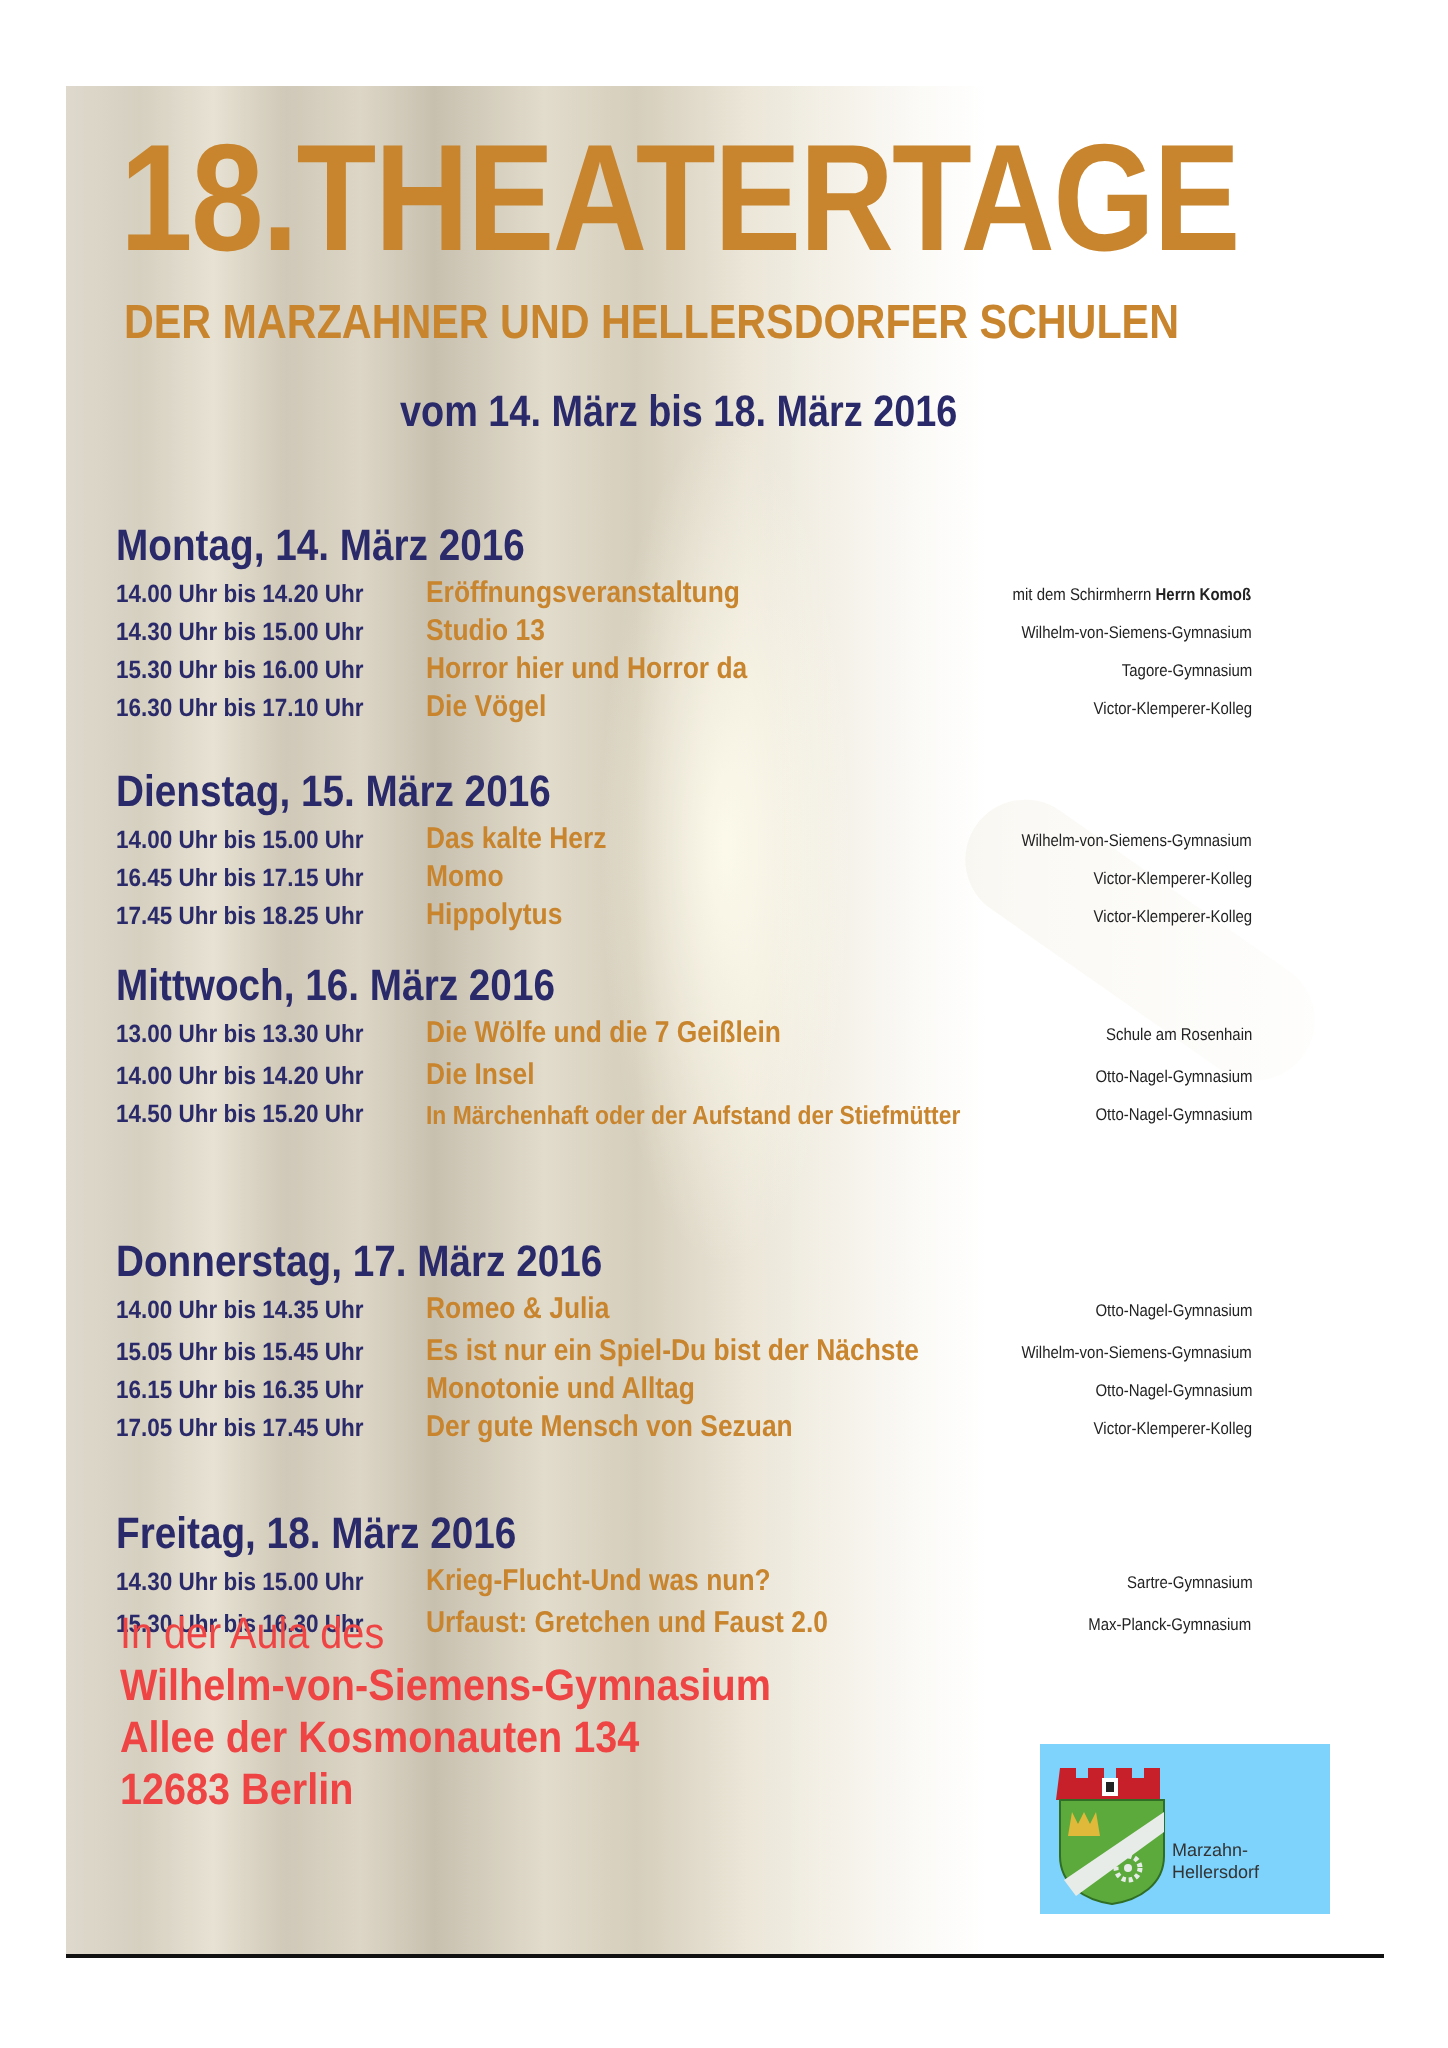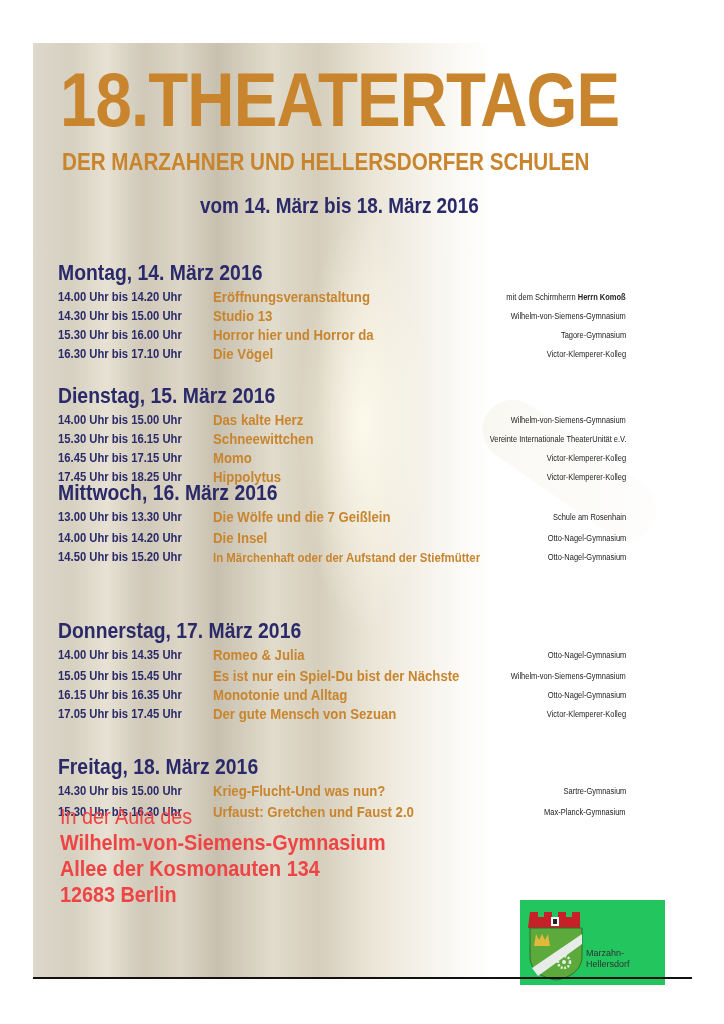--- a/index.html
+++ b/index.html
@@ -33,21 +33,21 @@
                transform:scaleX(0.88); transform-origin:left; }
   .row .play.small { font-size:13px; top:2px; }
   .row .group { position:absolute; right:22px; top:4px; color:#222; font-size:8.5px; text-align:right;
                 transform:scaleX(0.88); transform-origin:right; }
   .row .group b { font-weight:bold; }
 
   .venue { position:absolute; left:60px; top:804px; color:#ef4444; }
   .venue .l1 { font-size:22px; line-height:26px; transform:scaleX(0.9); transform-origin:left; white-space:nowrap; }
   .venue .lb { font-size:22px; line-height:26px; font-weight:bold; transform:scaleX(0.9); transform-origin:left; white-space:nowrap; }
 
-  .logo { position:absolute; left:520px; top:900px; width:145px; height:85px; background:#22c55e; }
+  .logo { position:absolute; left:520px; top:872px; width:145px; height:85px; background:#7dd3fc; }
   .logo svg { position:absolute; left:8px; top:10px; }
   .logo .logo-text { position:absolute; left:66px; top:48px; font-size:9px; line-height:11px; color:#333; }
 </style>
 </head>
 <body>
 
 <div class="photo"></div>
 <div class="arm"></div>
 <div class="photo-fade"></div>
 
@@ -78,25 +78,20 @@
     <span class="group">Victor-Klemperer-Kolleg</span>
   </div>
 </div>
 
 <div class="day" style="top:383px;">
   <div class="day-title">Dienstag, 15. März 2016</div>
   <div class="row">
     <span class="time">14.00 Uhr bis 15.00 Uhr</span>
     <span class="play">Das kalte Herz</span>
     <span class="group">Wilhelm-von-Siemens-Gymnasium</span>
-  </div>
-  <div class="row">
-    <span class="time">15.30 Uhr bis 16.15 Uhr</span>
-    <span class="play">Schneewittchen</span>
-    <span class="group">Vereinte Internationale TheaterUnität e.V.</span>
   </div>
   <div class="row">
     <span class="time">16.45 Uhr bis 17.15 Uhr</span>
     <span class="play">Momo</span>
     <span class="group">Victor-Klemperer-Kolleg</span>
   </div>
   <div class="row">
     <span class="time">17.45 Uhr bis 18.25 Uhr</span>
     <span class="play">Hippolytus</span>
     <span class="group">Victor-Klemperer-Kolleg</span>

